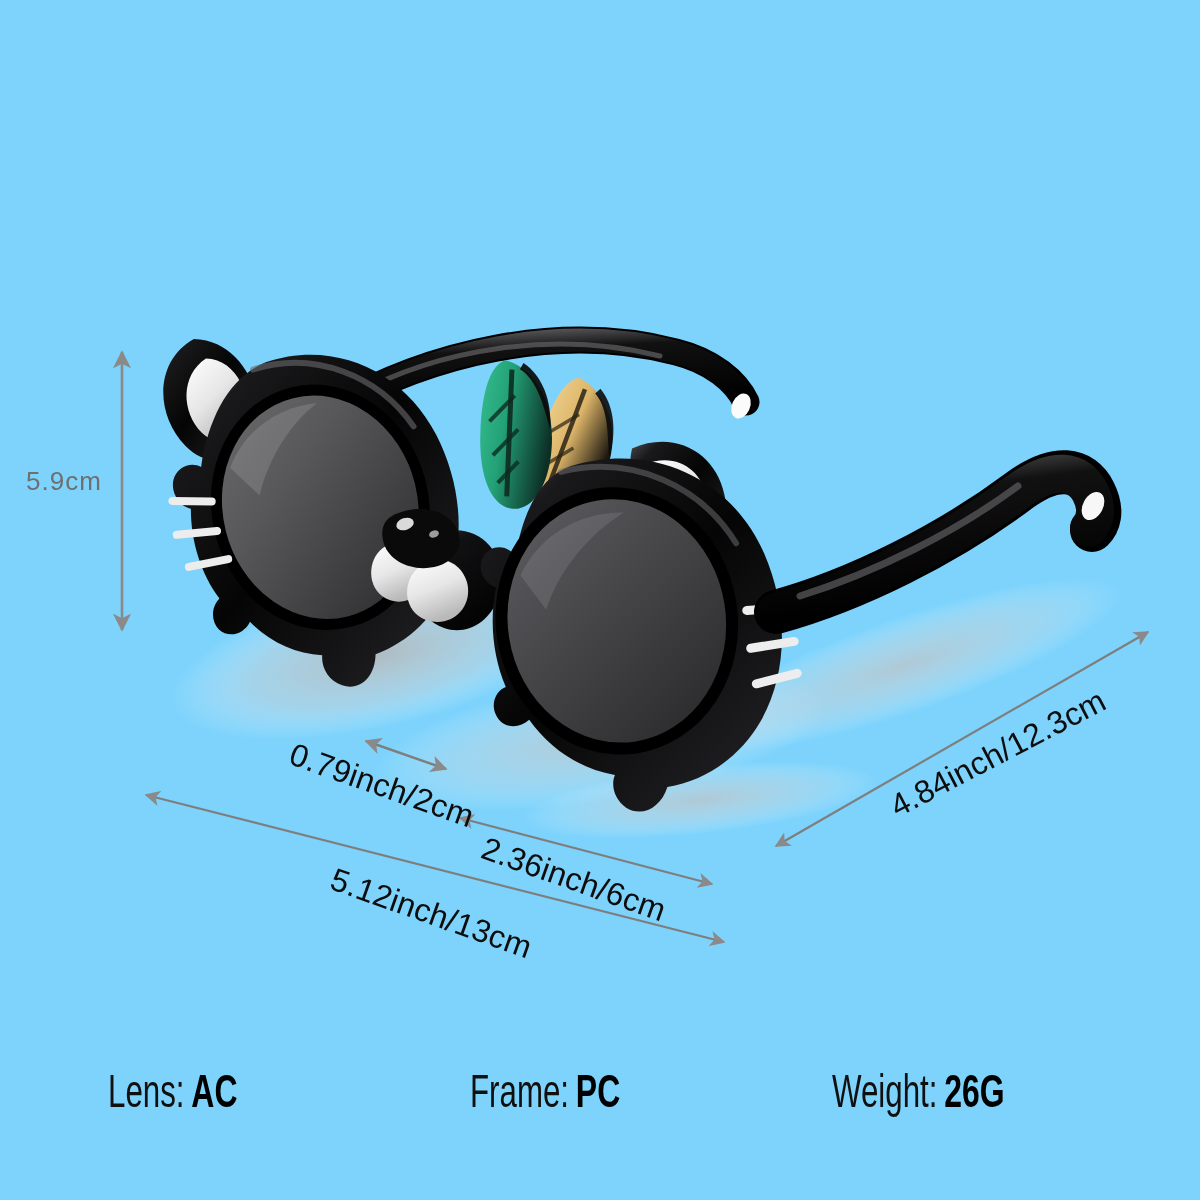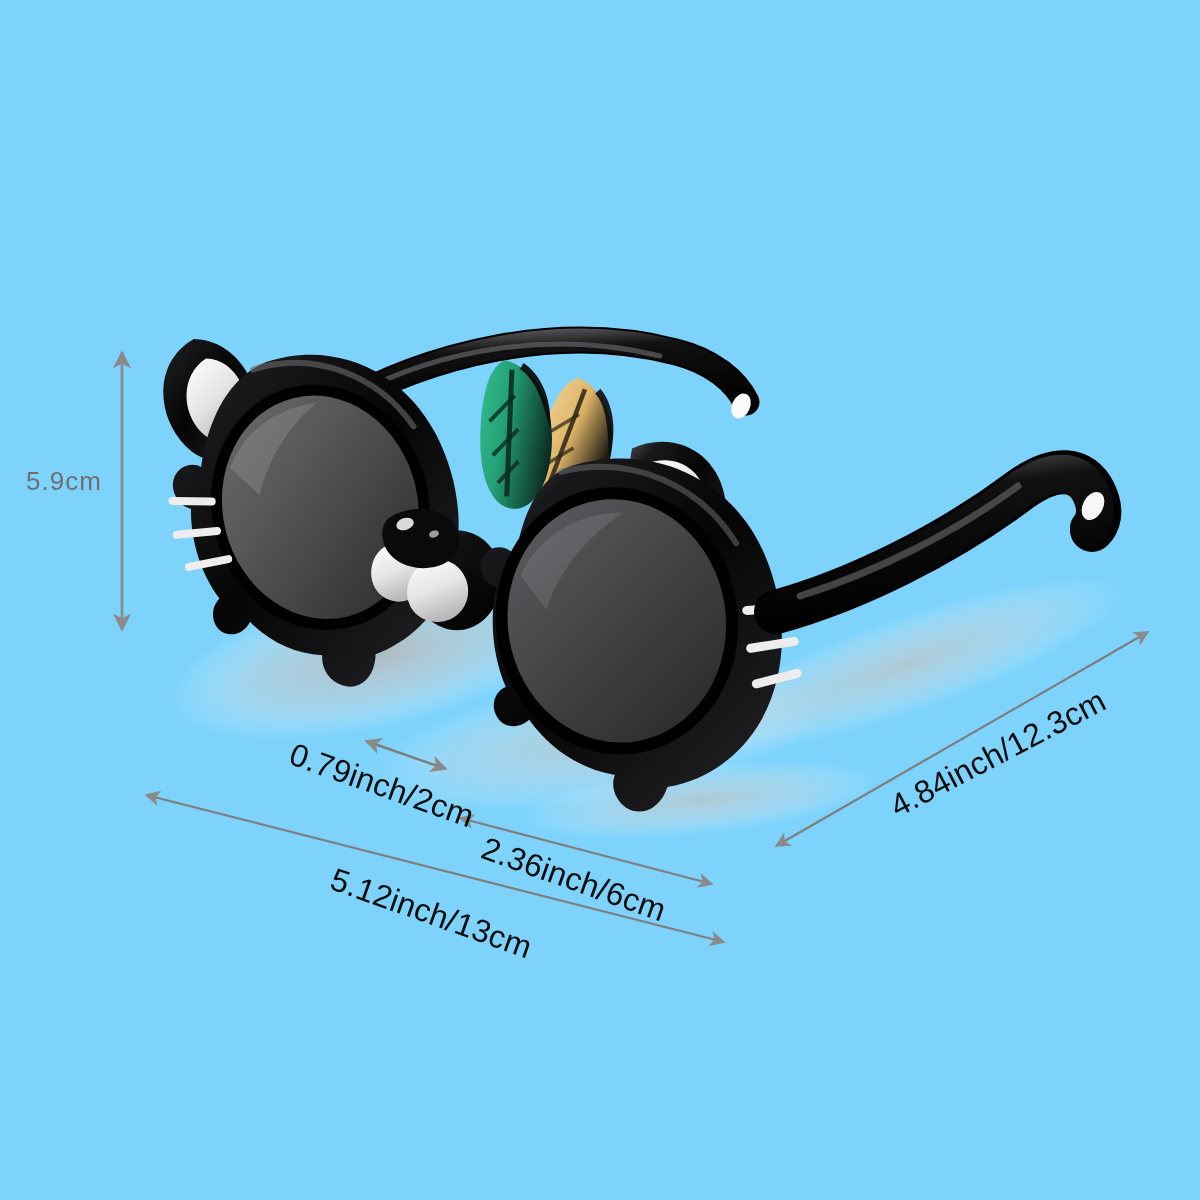--- a/index.html
+++ b/index.html
@@ -246,14 +246,28 @@
 
     <line x1="776" y1="846" x2="1148" y2="632" stroke="#7e7e7e" stroke-width="2.2" marker-start="url(#ahS)" marker-end="url(#ahE)"></line>
   </svg>
 
   <div class="dim dim-minor" id="lbl-59cm">5.9cm</div>
   <div class="dim dim-major" id="lbl-079">0.79inch/2cm</div>
   <div class="dim dim-major" id="lbl-236">2.36inch/6cm</div>
   <div class="dim dim-major" id="lbl-512">5.12inch/13cm</div>
   <div class="dim dim-major" id="lbl-484">4.84inch/12.3cm</div>
 
+  <div id="specs">
+    <div class="spec" id="spec-lens">
+      <span class="k">Lens:</span>
+      <span class="v">AC</span>
+    </div>
+    <div class="spec" id="spec-frame">
+      <span class="k">Frame:</span>
+      <span class="v">PC</span>
+    </div>
+    <div class="spec" id="spec-weight">
+      <span class="k">Weight:</span>
+      <span class="v">26G</span>
+    </div>
+  </div>
 
 </div>
 
 </body></html>

